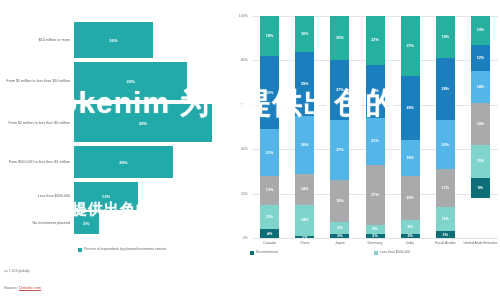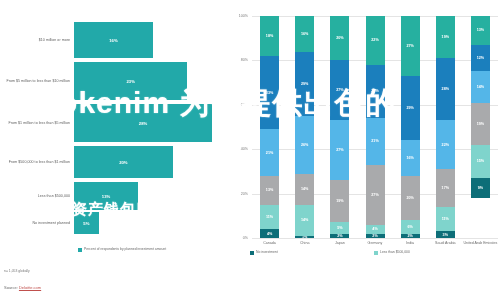--- a/index.html
+++ b/index.html
@@ -478,16 +478,16 @@
       <div class="xlabel" style="left: 55.1429px; width: 35.1429px;">China</div>
       <div class="xlabel" style="left: 90.2857px; width: 35.1429px;">Japan</div>
       <div class="xlabel" style="left: 125.429px; width: 35.1429px;">Germany</div>
       <div class="xlabel" style="left: 160.571px; width: 35.1429px;">India</div>
       <div class="xlabel" style="left: 195.714px; width: 35.1429px;">Saudi Arabia</div>
       <div class="xlabel" style="left: 230.857px; width: 35.1429px;">United Arab Emirates</div>
     </div>
 
   <div id="watermark">
     <div class="wm-line" id="wm-main">Tokenim 为你提供出色的</div>
-    <div class="wm-line" id="wm-sub">数字资产钱包服务</div>
+    <div class="wm-line" id="wm-sub">为你提供出色的</div>
   </div>
 
 </div>
 
 </body></html>

